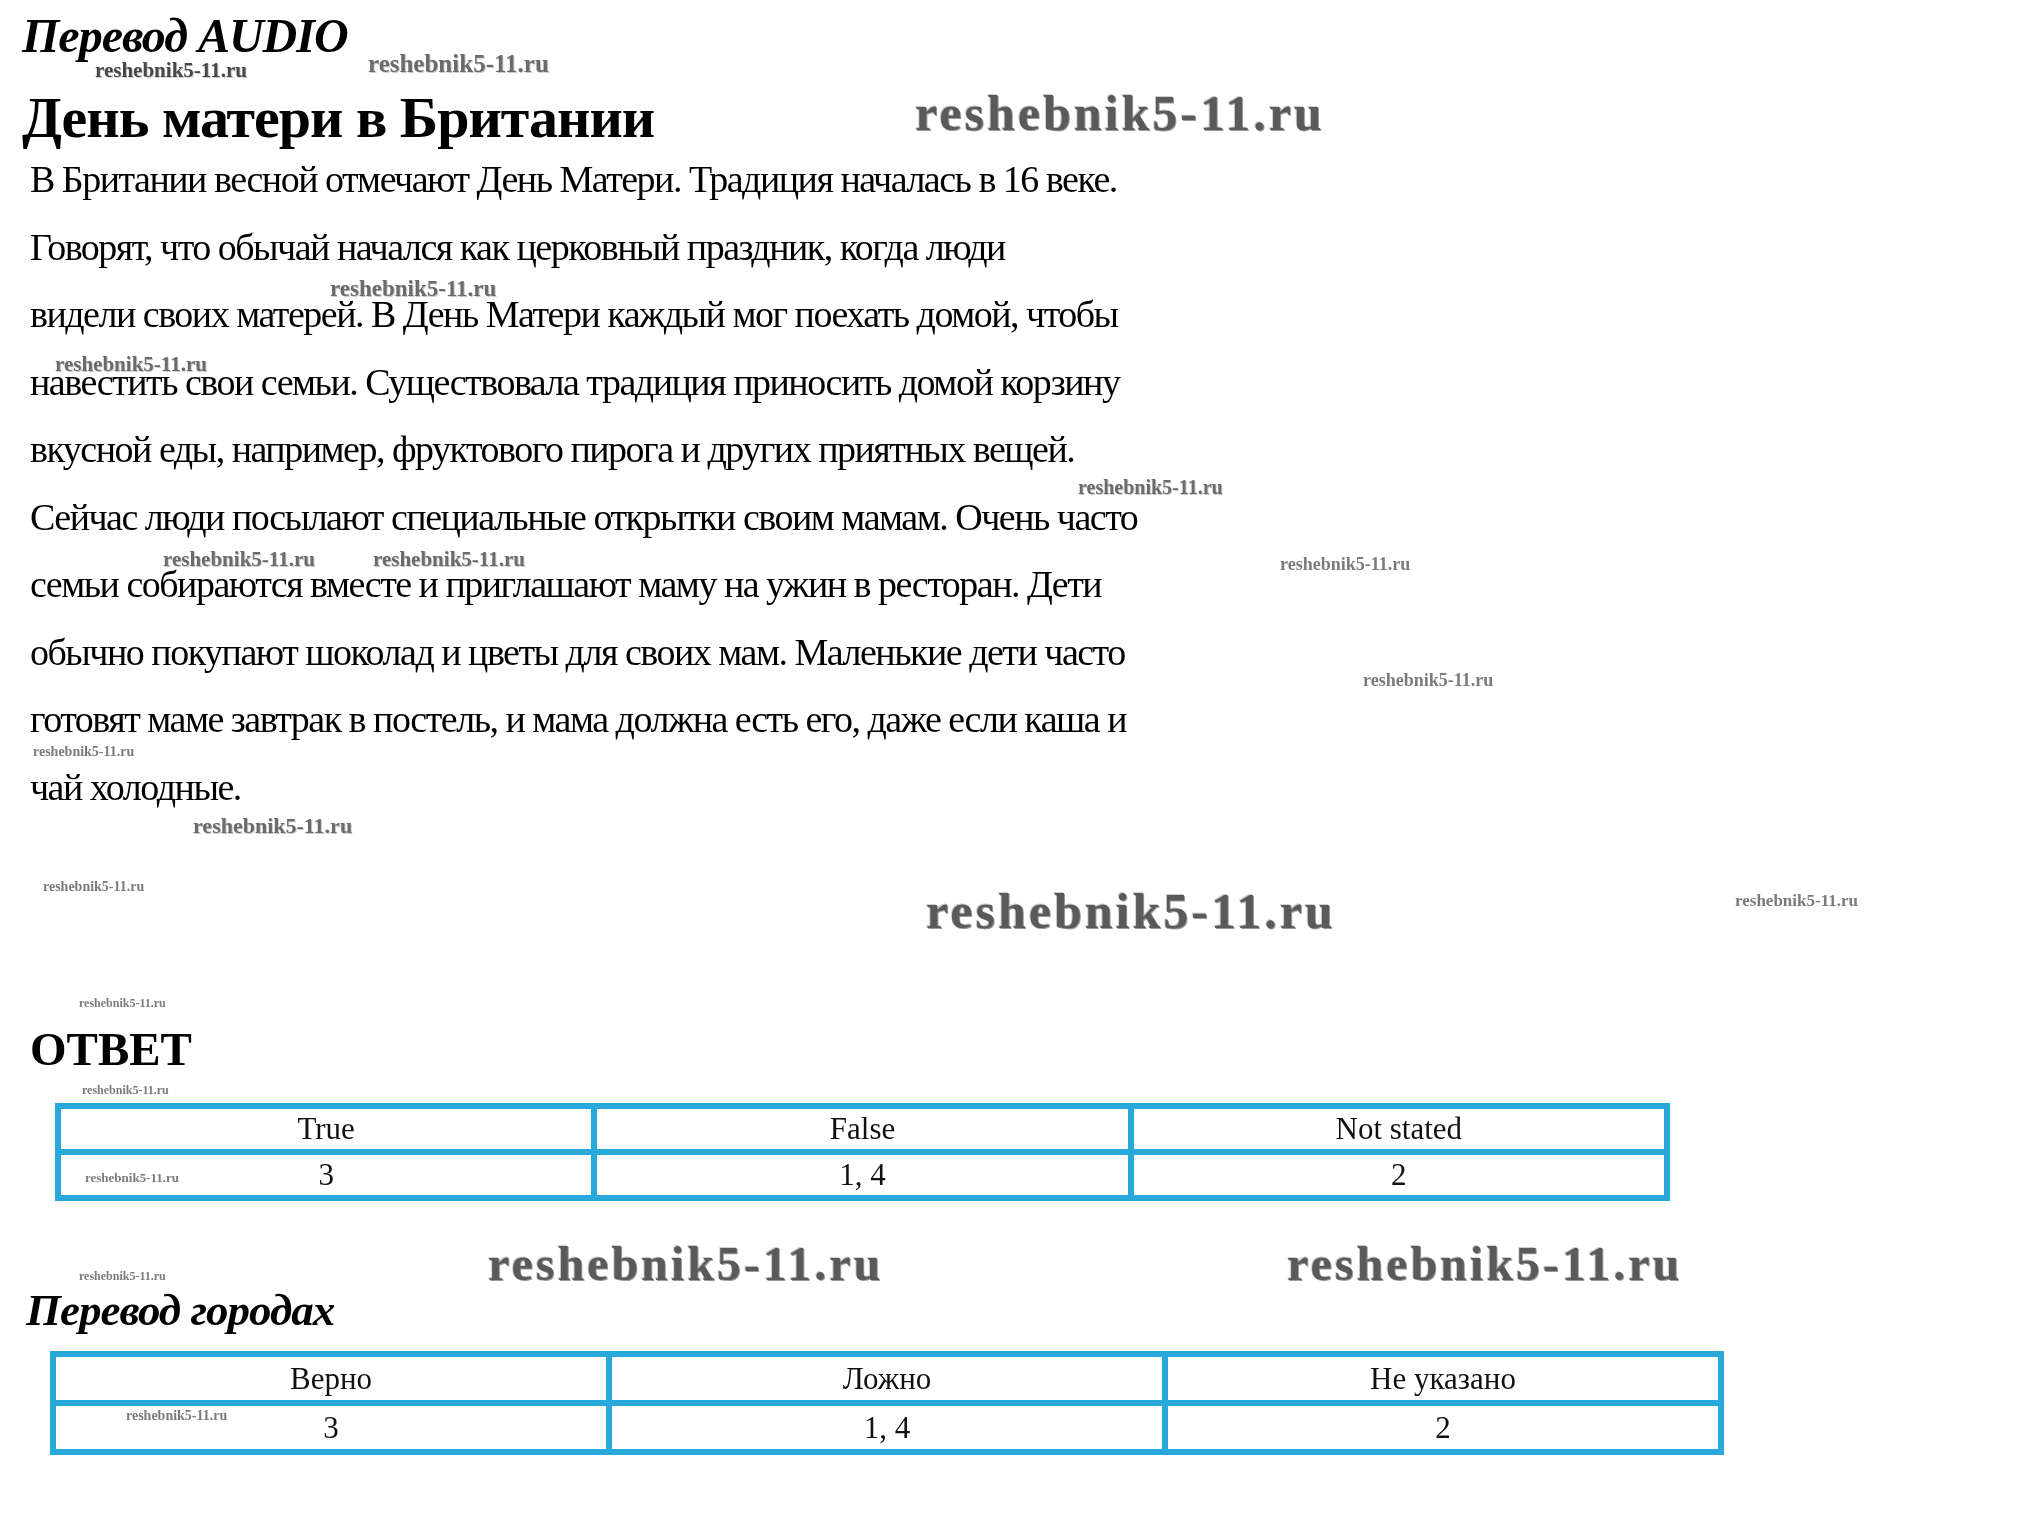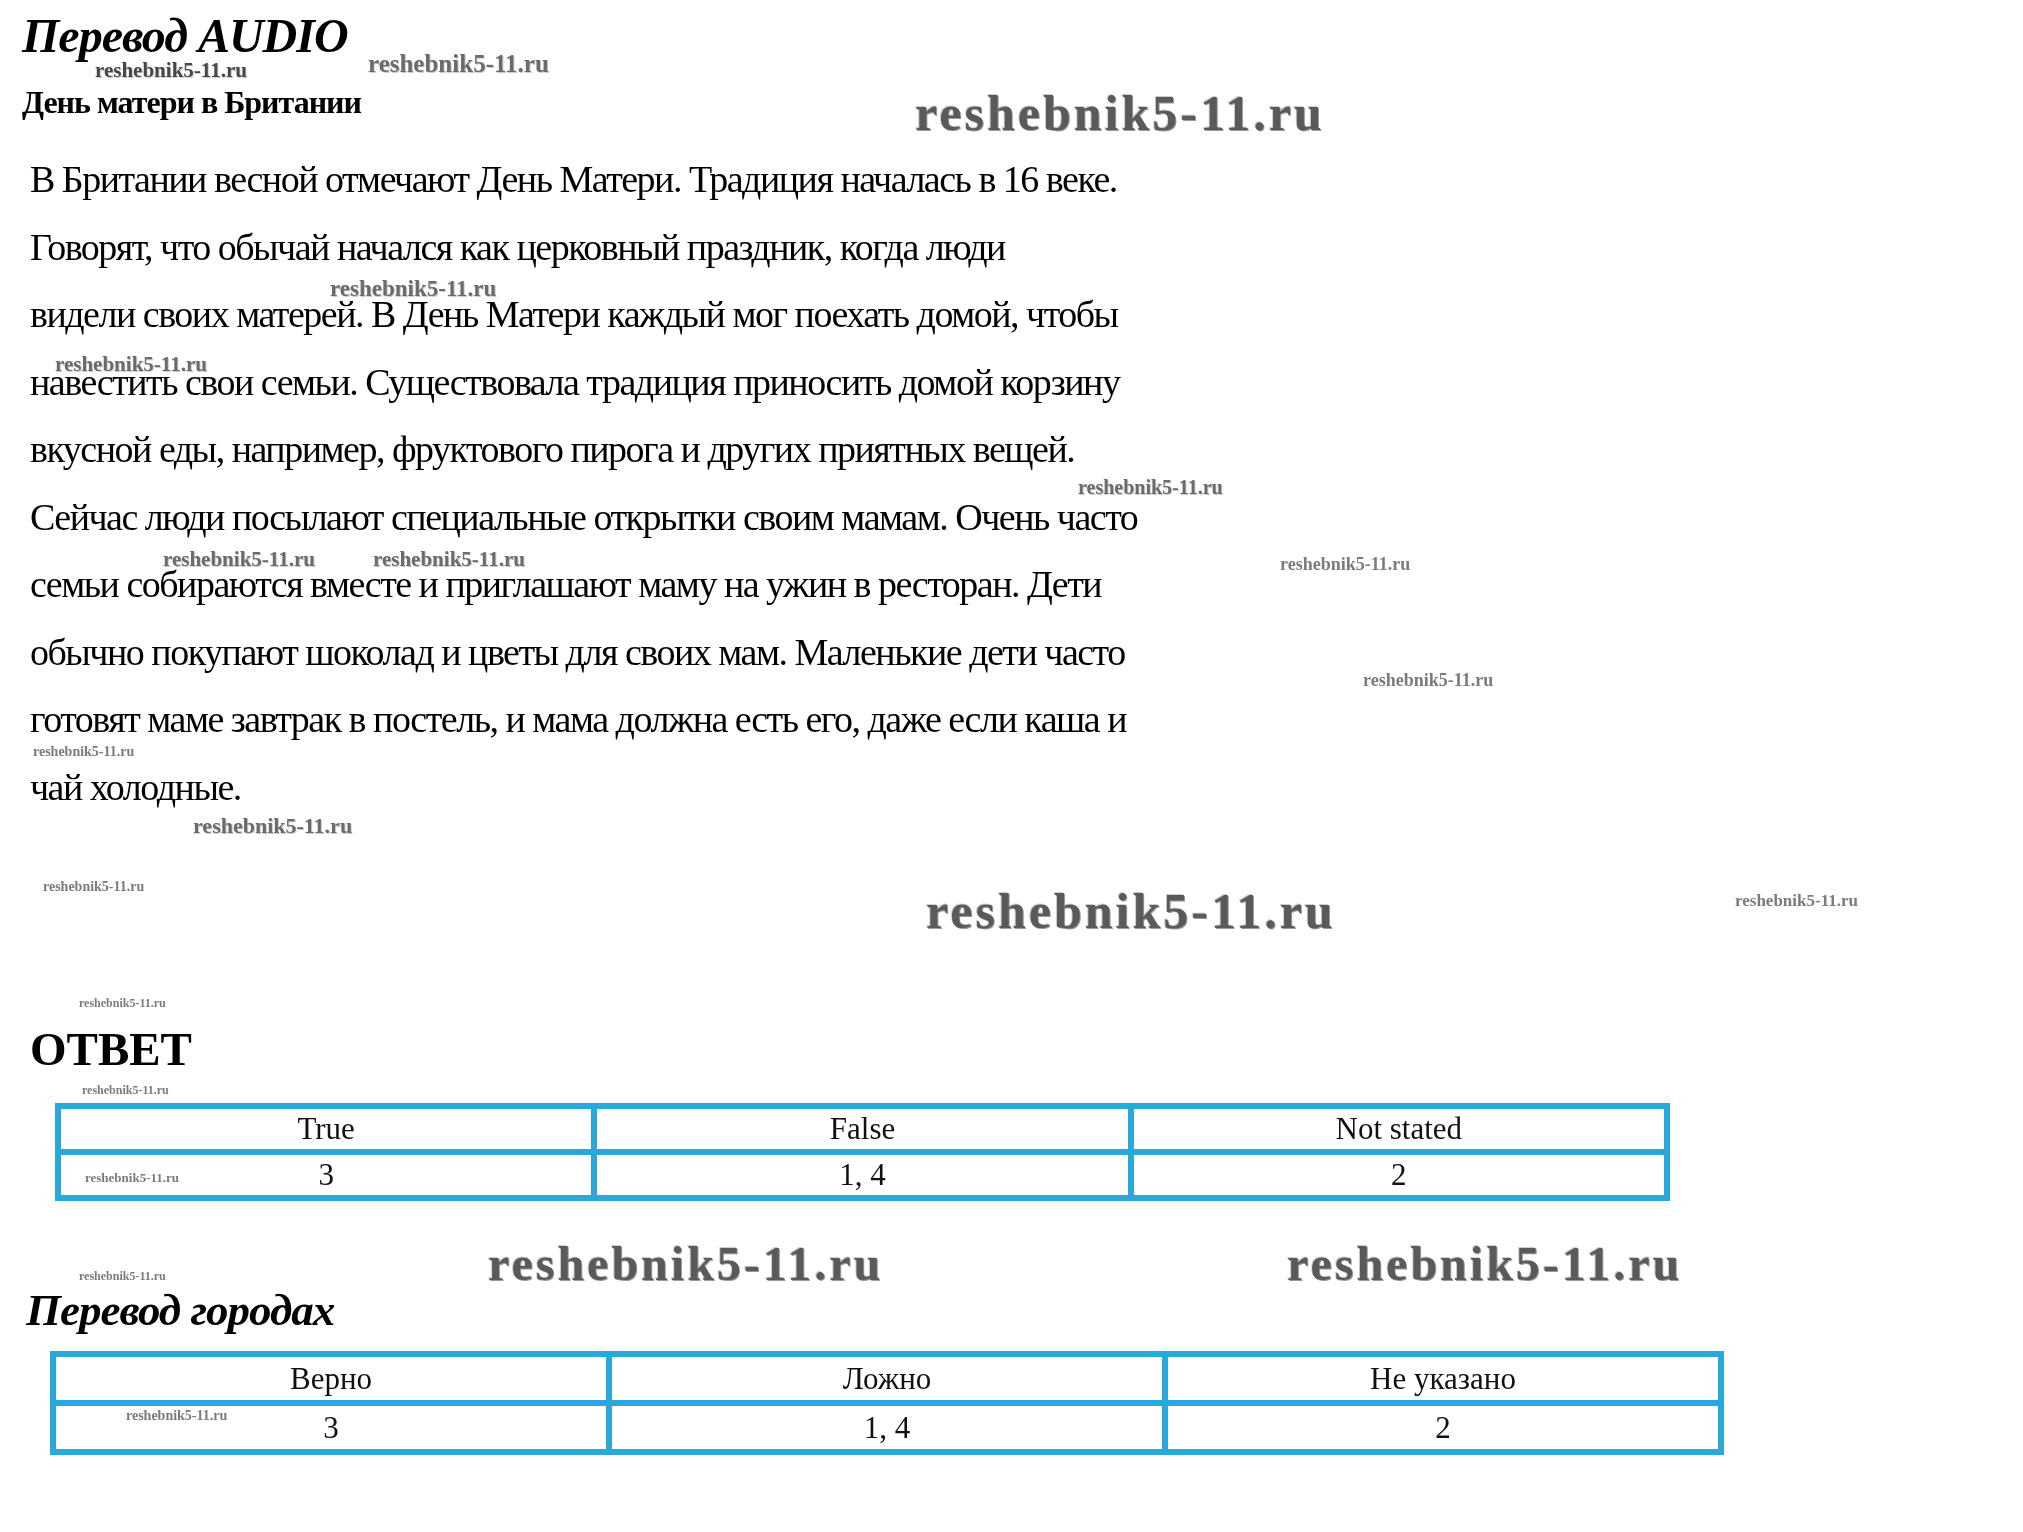--- a/index.html
+++ b/index.html
@@ -12,21 +12,21 @@
     color:#000;
   }
   .abs{position:absolute;}
   .doc-title{
     left:22px;top:8px;
     font-size:48px;font-weight:bold;font-style:italic;
     letter-spacing:-1px;white-space:nowrap;
   }
   .article-heading{
     left:22px;top:84px;
-    font-size:32px;font-weight:bold;
+    font-size:58px;font-weight:bold;
     letter-spacing:-1px;white-space:nowrap;
   }
   .paragraph{
     left:30px;top:146px;
     width:1560px;
     font-size:38px;
     line-height:67.5px;
     letter-spacing:-1.5px;
   }
   .paragraph .line{white-space:nowrap;}

